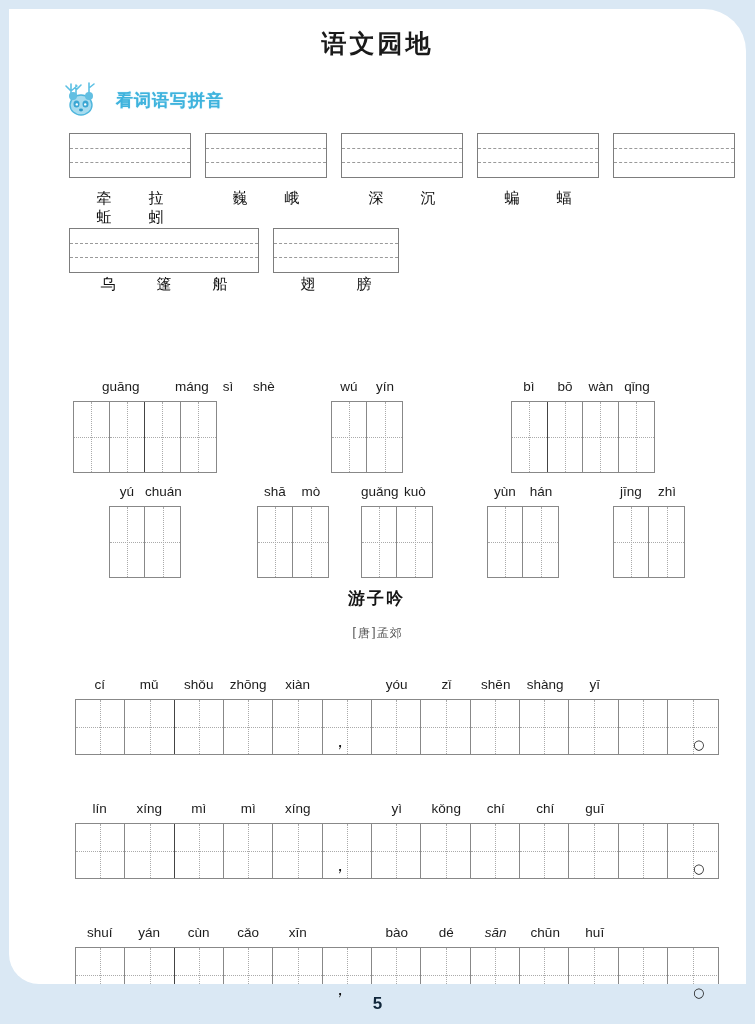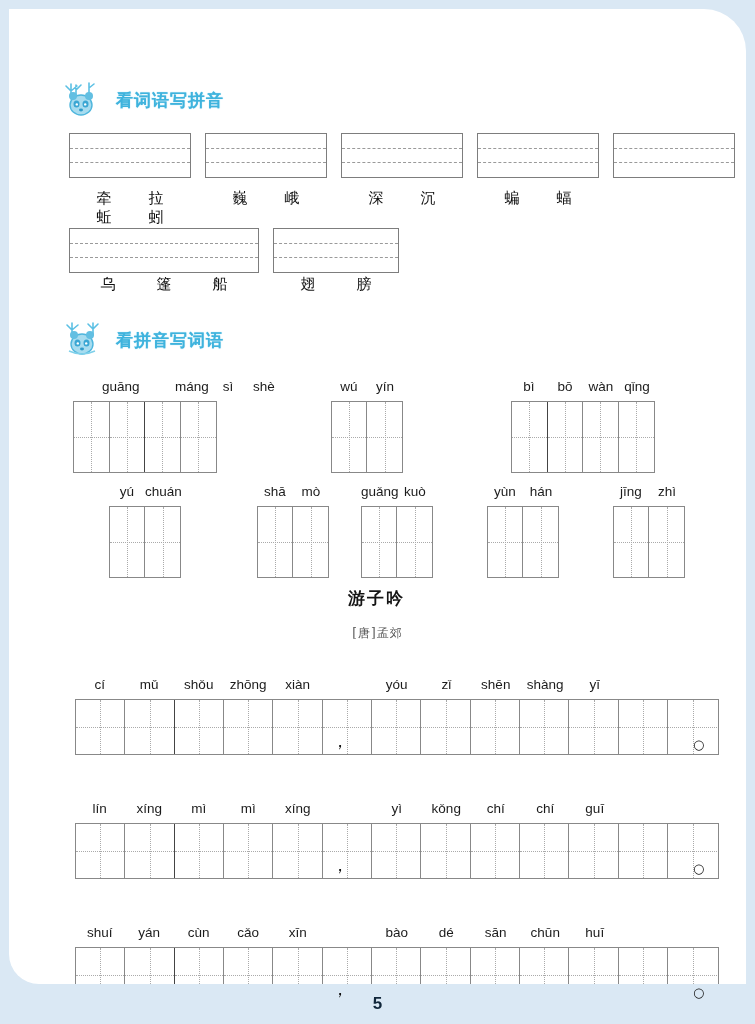--- a/index.html
+++ b/index.html
@@ -106,20 +106,21 @@
     font-family:"Liberation Sans", sans-serif;
     font-size:17px; font-weight:700; color:#10263a;
   }
 </style>
 </head>
 <body>
 
 <div class="page-frame">
   <div class="page-inner">
 
+    <div class="page-title">语文园地</div>
 
     <div class="sec-head" style="left:54px; top:72px;">
       <svg class="mascot" viewBox="0 0 46 38">
         <g stroke="#5cc0e4" stroke-width="1.6" fill="none" stroke-linecap="round">
           <path d="M8 18 L8 3 M8 10 L3 5 M8 10 L14 5 M13 16 L13 4 M13 9 L18 4"></path>
           <path d="M26 12 L26 2 M26 7 L31 3"></path>
         </g>
         <ellipse cx="18" cy="24" rx="11" ry="10" fill="#a7dcef" stroke="#4fb6dd" stroke-width="1.4"></ellipse>
         <ellipse cx="10" cy="15" rx="4" ry="4" fill="#62bfe2"></ellipse>
         <ellipse cx="26" cy="15" rx="4" ry="4" fill="#62bfe2"></ellipse>
@@ -164,38 +165,20 @@
         </div>
         <div class="pybox" style="left: 264px; top: 219px; width: 126px; height: 45px;">
           <div class="l l1"></div>
           <div class="l l2"></div>
         </div>
       </div>
     <div id="s1r2-words">
         <div class="word-row" style="left: 60px; top: 266px;"><span style="display: inline-block; width: 190px; text-align: center; margin-right: 14px;"><span class="ch" style="width: 56px;">乌</span><span class="ch" style="width: 56px;">篷</span><span class="ch" style="width: 56px;">船</span></span><span style="display: inline-block; width: 126px; text-align: center; margin-right: 14px;"><span class="ch" style="width: 56px;">翅</span><span class="ch" style="width: 56px;">膀</span></span></div>
       </div>
 
-    <div class="sec-head" style="left:54px; top:312px;">
-      <svg class="mascot" viewBox="0 0 46 38">
-        <g stroke="#5cc0e4" stroke-width="1.6" fill="none" stroke-linecap="round">
-          <path d="M9 16 L9 2 M9 9 L4 4 M9 9 L15 4"></path>
-          <path d="M30 14 L30 2 M30 8 L35 3 M30 8 L25 3"></path>
-        </g>
-        <ellipse cx="19" cy="23" rx="11" ry="10" fill="#a7dcef" stroke="#4fb6dd" stroke-width="1.4"></ellipse>
-        <ellipse cx="11" cy="14" rx="4" ry="4" fill="#62bfe2"></ellipse>
-        <ellipse cx="27" cy="14" rx="4" ry="4" fill="#62bfe2"></ellipse>
-        <ellipse cx="14.5" cy="22" rx="3" ry="3.6" fill="#3aa6d3"></ellipse>
-        <ellipse cx="23.5" cy="22" rx="3" ry="3.6" fill="#3aa6d3"></ellipse>
-        <circle cx="14.8" cy="22.4" r="1.2" fill="#fff"></circle>
-        <circle cx="23.2" cy="22.4" r="1.2" fill="#fff"></circle>
-        <ellipse cx="19" cy="28" rx="2" ry="1.4" fill="#2f9ac9"></ellipse>
-        <path d="M6 30 Q19 36 32 30" stroke="#7fd0ea" stroke-width="1.4" fill="none"></path>
-      </svg>
-      <span class="sec-label">看拼音写词语</span>
-    </div>
 
     <div id="s2r1">
         <div class="py-row" style="left: 64px; top: 370px;">
           <div class="py" style="width: 36px; margin-left: 29px;">guāng</div>
           <div class="py" style="width: 36px; margin-left: 36px;">máng</div>
           <div class="py" style="width: 36px;">sì</div>
           <div class="py" style="width: 36px;">shè</div>
         </div>
         <div class="tzg" style="left: 64px; top: 392px; width: 144px; height: 72px;">
           <div class="cell" style="width: 36px;"></div>
@@ -340,21 +323,21 @@
         </div>
         <div class="py-row" style="left: 66px; top: 916px;">
           <div class="py" style="width: 49.5px;">shuí</div>
           <div class="py" style="width: 49.5px;">yán</div>
           <div class="py" style="width: 49.5px;">cùn</div>
           <div class="py" style="width: 49.5px;">cǎo</div>
           <div class="py" style="width: 49.5px;">xīn</div>
           <div class="py" style="width: 49.5px;"></div>
           <div class="py" style="width: 49.5px;">bào</div>
           <div class="py" style="width: 49.5px;">dé</div>
-          <div class="py" style="width: 49.5px;">sān</div>
+          <div class="py" style="width: 49.5px; font-style: italic;">sān</div>
           <div class="py" style="width: 49.5px;">chūn</div>
           <div class="py" style="width: 49.5px;">huī</div>
           <div class="py" style="width: 49.5px;"></div>
           <div class="py" style="width: 49.5px;"></div>
         </div>
         <div class="tzg" style="left: 66px; top: 938px; width: 643.5px; height: 56px;">
           <div class="cell" style="width: 49.5px;"></div>
           <div class="cell hard" style="width: 49.5px;"></div>
           <div class="cell" style="width: 49.5px;"></div>
           <div class="cell" style="width: 49.5px;"></div>

